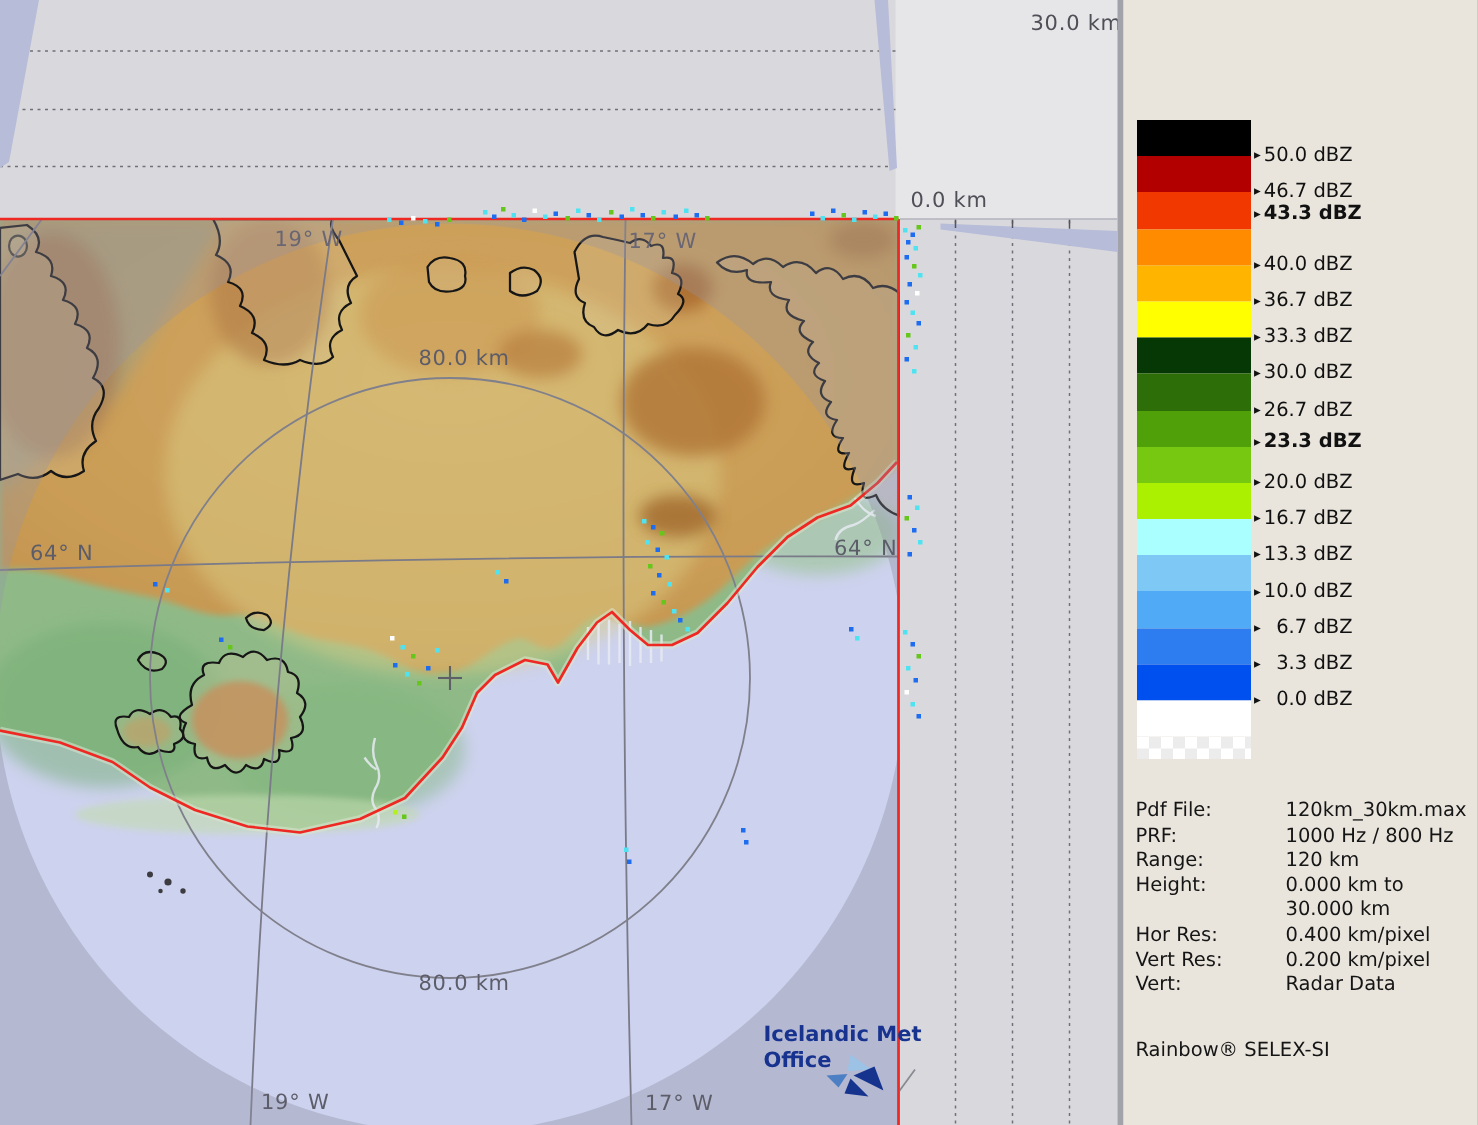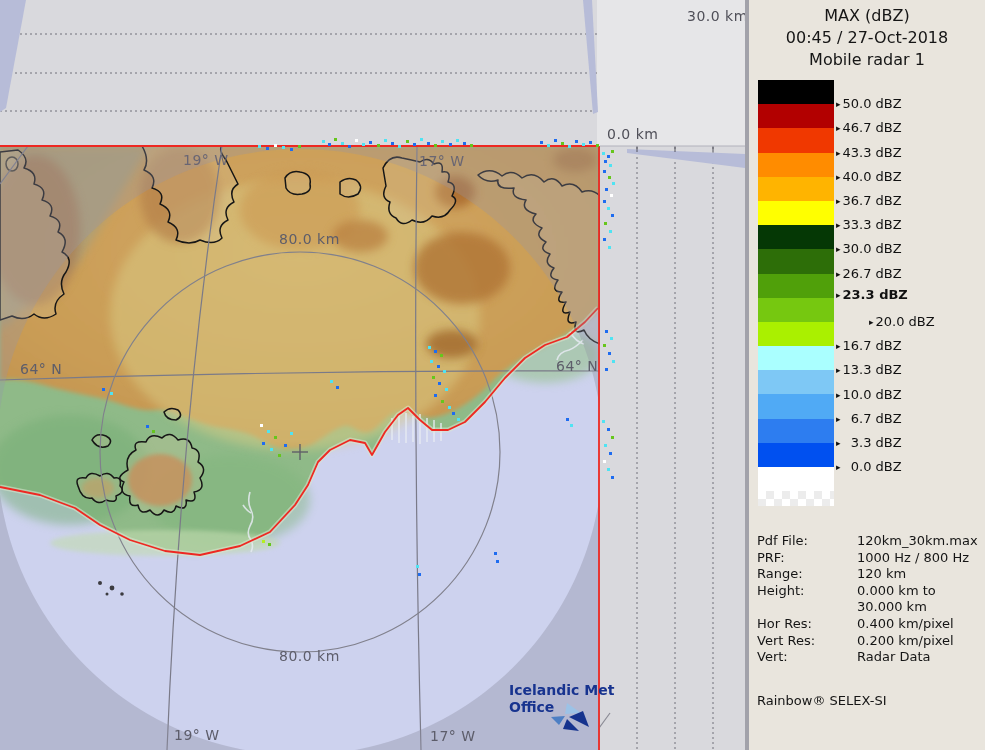--- a/index.html
+++ b/index.html
@@ -316,25 +316,20 @@
       <polygon points="22,2 36,12 20,13" fill="#9cc2e6"></polygon>
       <polygon points="38,10 44,26 24,16" fill="#16338e"></polygon>
       <polygon points="6,16 20,15 14,24" fill="#4d7fc4"></polygon>
       <polygon points="22,18 34,30 18,28" fill="#16338e"></polygon>
     </svg>
   </div>
 
   <div class="divider"></div>
 
   <div class="panel">
-    <div class="panel-header">
-      <div>MAX (dBZ)</div>
-      <div>00:45 / 27-Oct-2018</div>
-      <div>Mobile radar 1</div>
-    </div>
 
     <div class="scalebar" id="scale-bar">
         <div class="band" style="background: rgb(0, 0, 0);"></div>
         <div class="band" style="background: rgb(178, 0, 0);"></div>
         <div class="band" style="background: rgb(240, 56, 0);"></div>
         <div class="band" style="background: rgb(255, 140, 0);"></div>
         <div class="band" style="background: rgb(255, 180, 0);"></div>
         <div class="band" style="background: rgb(255, 255, 0);"></div>
         <div class="band" style="background: rgb(5, 56, 5);"></div>
         <div class="band" style="background: rgb(45, 110, 8);"></div>
@@ -345,28 +340,28 @@
         <div class="band" style="background: rgb(126, 200, 245);"></div>
         <div class="band" style="background: rgb(80, 170, 245);"></div>
         <div class="band" style="background: rgb(45, 125, 240);"></div>
         <div class="band" style="background: rgb(0, 80, 240);"></div>
         <div class="band-white"></div>
         <div class="band-checker"></div>
       </div>
     <div id="scale-labels">
         <div class="scale-label" style="top: 95.2px;"><span class="arr">▸</span>50.0 dBZ</div>
         <div class="scale-label" style="top: 119.4px;"><span class="arr">▸</span>46.7 dBZ</div>
-        <div class="scale-label" style="top: 144px;"><span class="arr">▸</span>43.3 dBZ</div>
+        <div class="scale-label" style="top: 134px; font-weight: bold;"><span class="arr">▸</span>43.3 dBZ</div>
         <div class="scale-label" style="top: 167.8px;"><span class="arr">▸</span>40.0 dBZ</div>
         <div class="scale-label" style="top: 192px;"><span class="arr">▸</span>36.7 dBZ</div>
         <div class="scale-label" style="top: 216.2px;"><span class="arr">▸</span>33.3 dBZ</div>
         <div class="scale-label" style="top: 240.4px;"><span class="arr">▸</span>30.0 dBZ</div>
         <div class="scale-label" style="top: 264.6px;"><span class="arr">▸</span>26.7 dBZ</div>
         <div class="scale-label" style="top: 286px; font-weight: bold;"><span class="arr">▸</span>23.3 dBZ</div>
-        <div class="scale-label" style="top: 313px; margin-left: 33px;"><span class="arr">▸</span>20.0 dBZ</div>
+        <div class="scale-label" style="top: 313px;"><span class="arr">▸</span>20.0 dBZ</div>
         <div class="scale-label" style="top: 337.2px;"><span class="arr">▸</span>16.7 dBZ</div>
         <div class="scale-label" style="top: 361.4px; text-align: right;"><span class="arr">▸</span>13.3 dBZ</div>
         <div class="scale-label" style="top: 385.6px;"><span class="arr">▸</span>10.0 dBZ</div>
         <div class="scale-label" style="top: 409.8px;"><span class="arr">▸</span>  6.7 dBZ</div>
         <div class="scale-label" style="top: 434px;"><span class="arr">▸</span>  3.3 dBZ</div>
         <div class="scale-label" style="top: 458.2px;"><span class="arr">▸</span>  0.0 dBZ</div>
       </div>
 
     <div class="info" id="info-rows">
         <div class="inforow">

